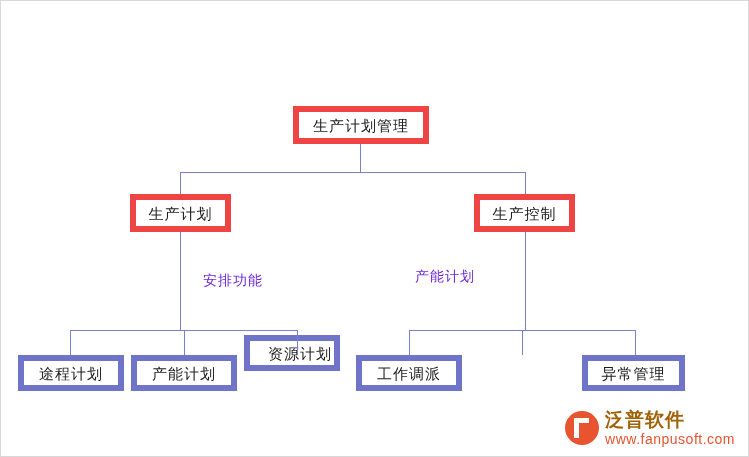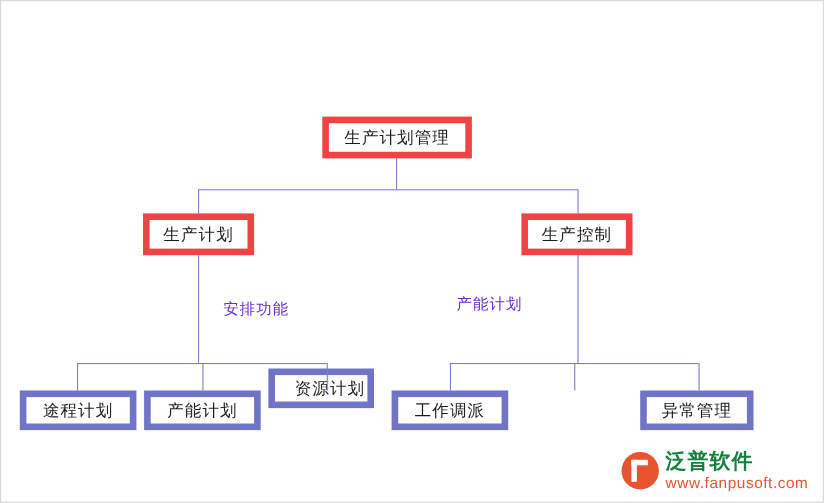--- a/index.html
+++ b/index.html
@@ -89,21 +89,21 @@
     box-sizing: border-box;
   }
   .wm-text {
     display: flex;
     flex-direction: column;
     line-height: 1.15;
   }
   .wm-title {
     font-size: 19px;
     font-weight: bold;
-    color: #15803d;
+    color: #a16207;
     letter-spacing: 1px;
   }
   .wm-url {
     font-size: 14px;
     color: #e8542f;
     letter-spacing: 0.5px;
   }
 </style>
 </head>
 <body>

